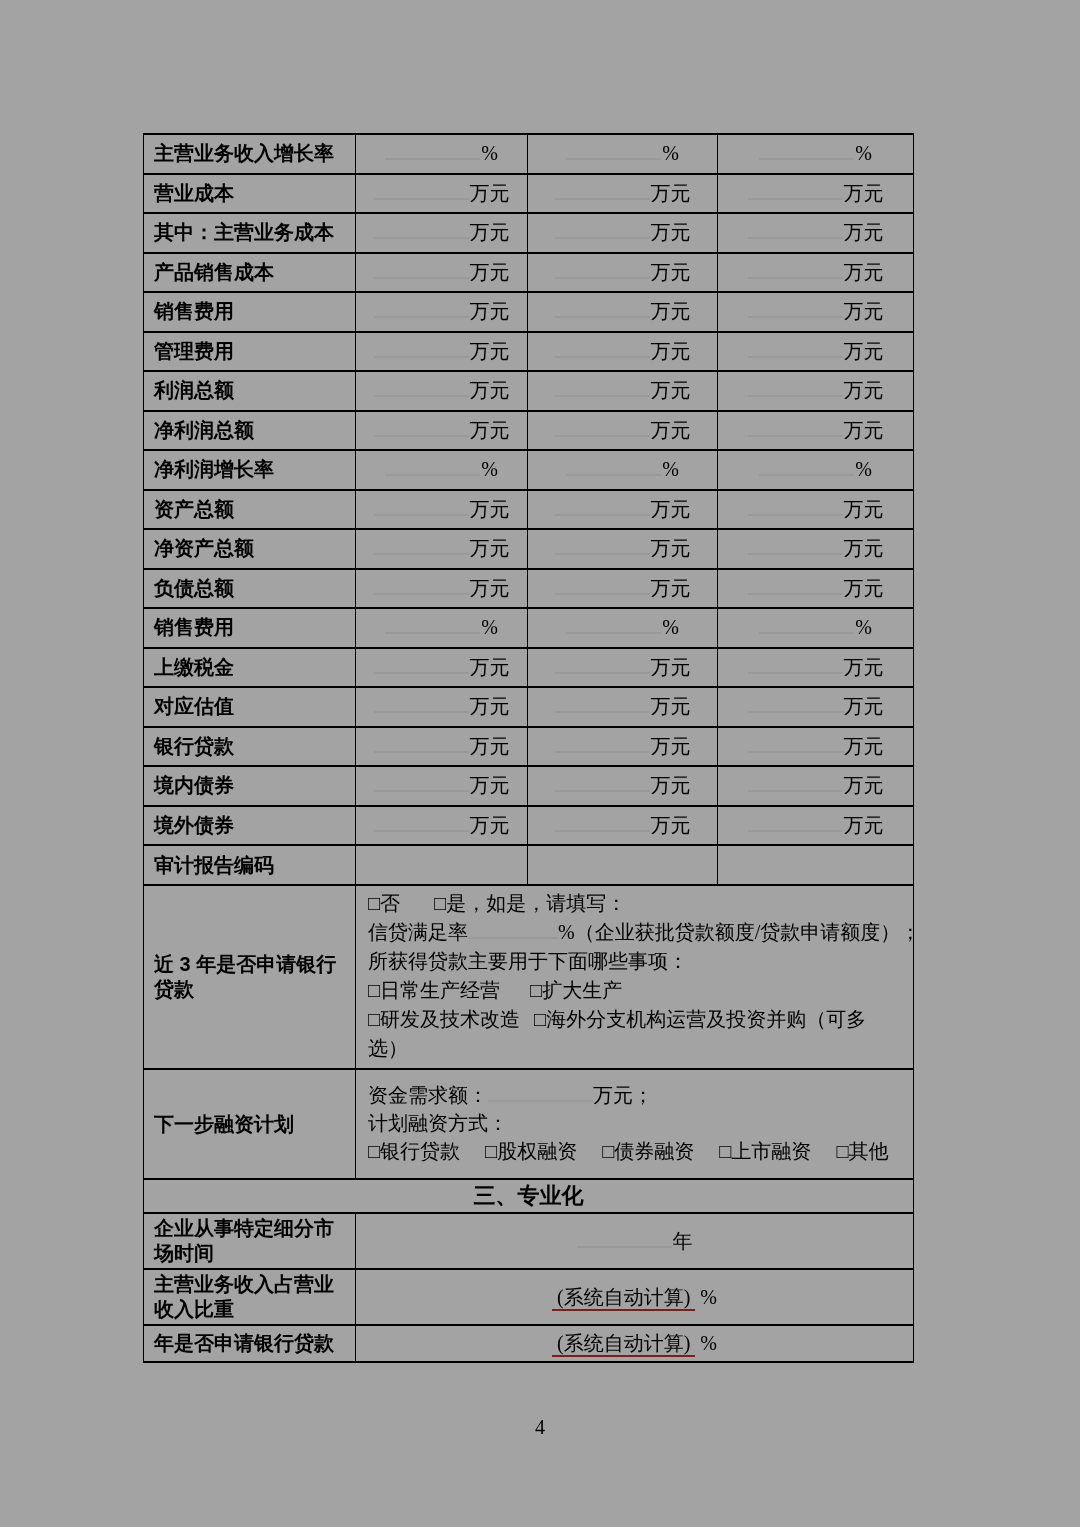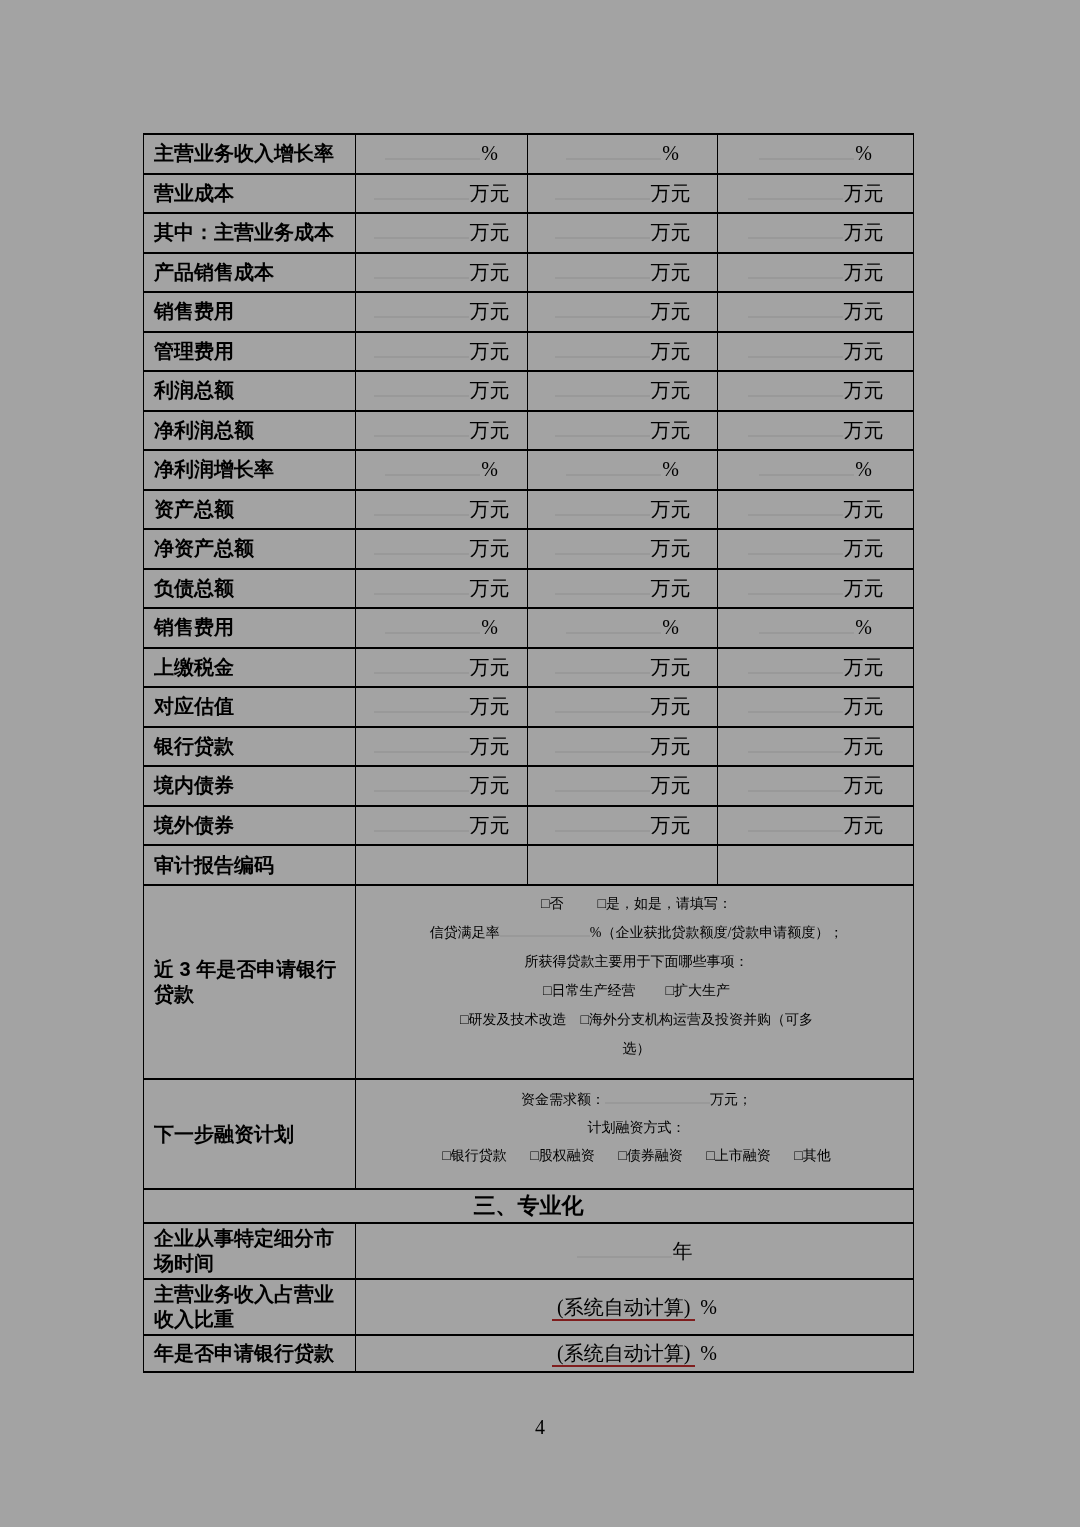--- a/index.html
+++ b/index.html
@@ -16,21 +16,21 @@
     border-left:1px solid #000; border-right:1px solid #000;
     border-top:2px solid #000; border-bottom:2px solid #000;
     padding:0; overflow:hidden;
   }
   td.lbl {
     font-family:"Liberation Sans","DejaVu Sans",sans-serif;
     font-weight:bold; font-size:20px; line-height:25px;
     text-align:left; vertical-align:middle; padding:2px 6px 2px 10px;
   }
   td.data { text-align:center; vertical-align:middle; font-size:20px; }
-  td.ml   { text-align:center; vertical-align:middle; font-size:14px; padding:3px 8px 15px 12px; }
+  td.ml   { text-align:left; vertical-align:middle; font-size:20px; padding:3px 8px 5px 12px; }
   .line   { line-height:29px; white-space:nowrap; }
   .line2  { line-height:28px; white-space:nowrap; }
   tr.frow  { height:39.5px; }
   tr.audit { height:40px; }
   tr.bank  { height:174px; }
   tr.next  { height:110px; }
   tr.sec   { height:34px; }
   tr.r-a   { height:50px; }
   tr.r-b   { height:53px; }
   tr.r-c   { height:37px; }

